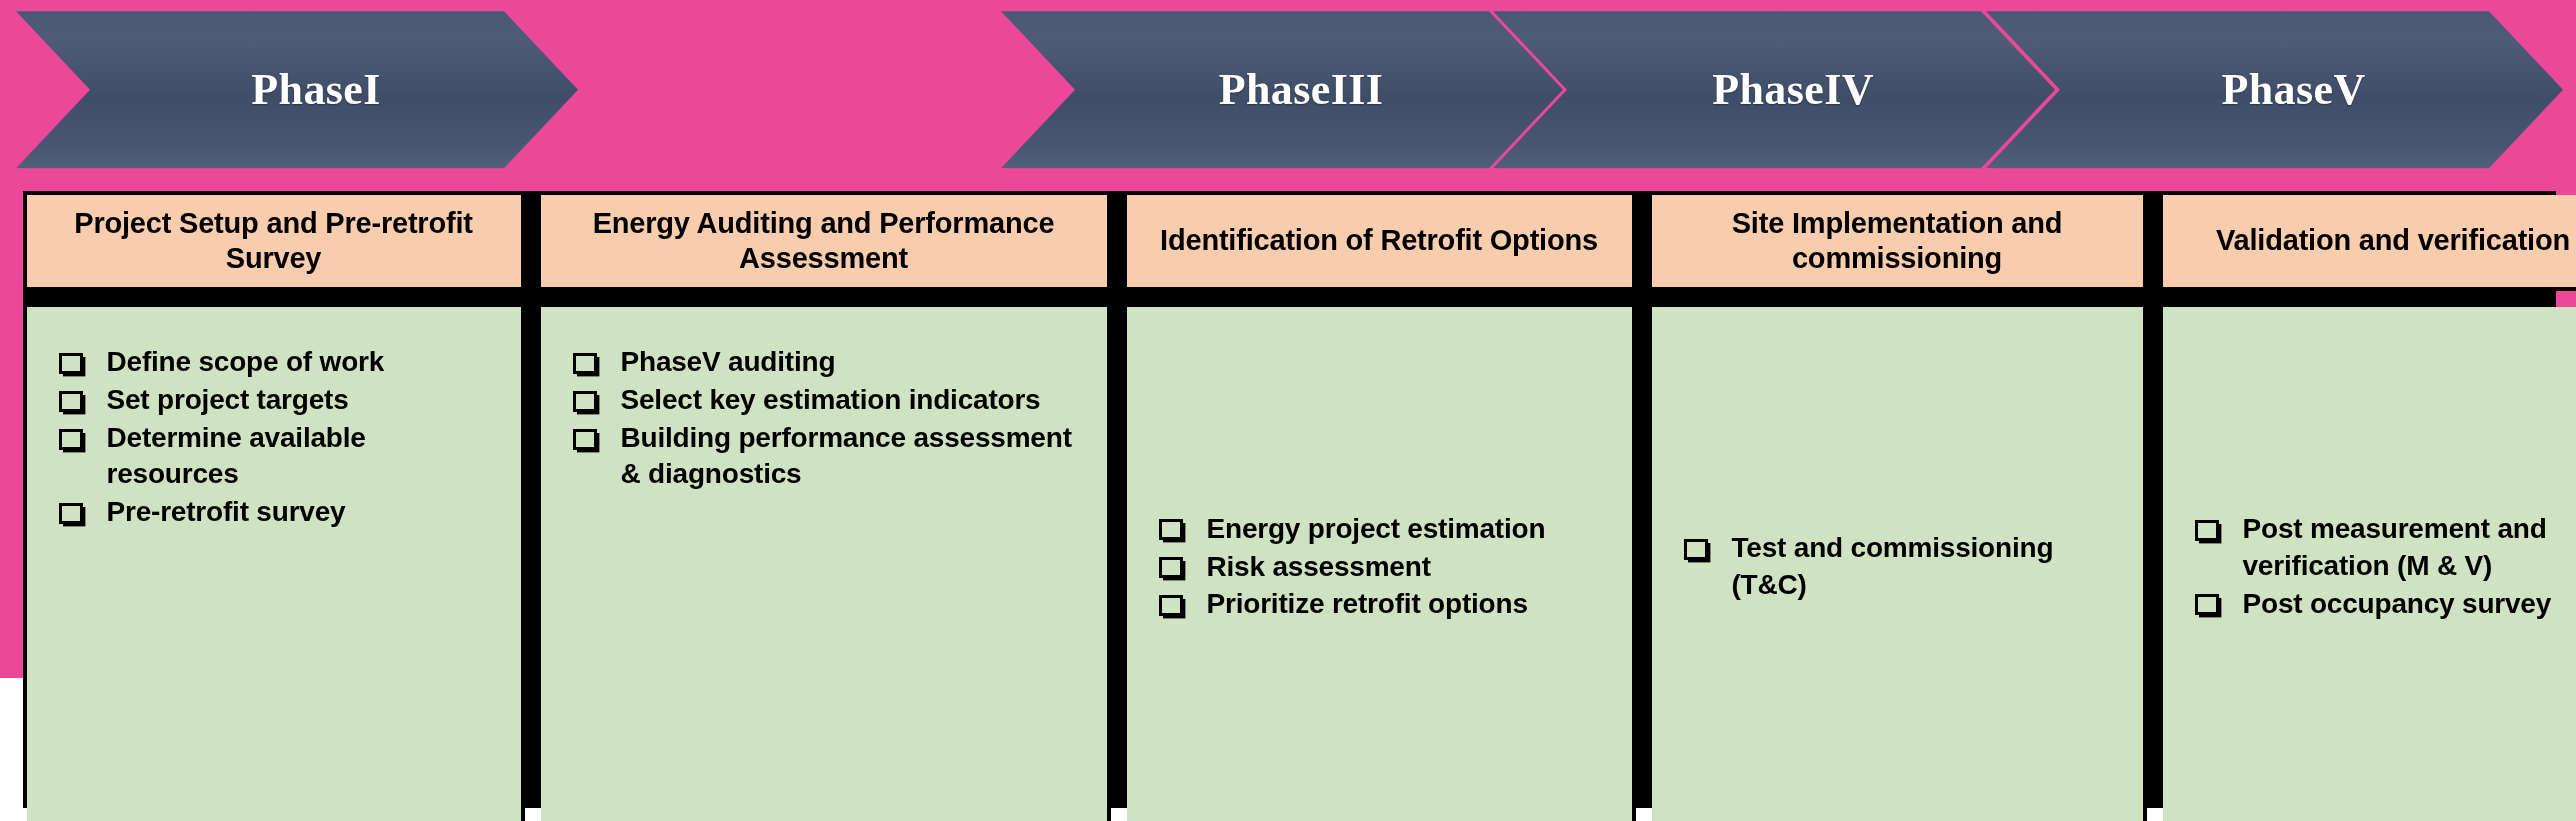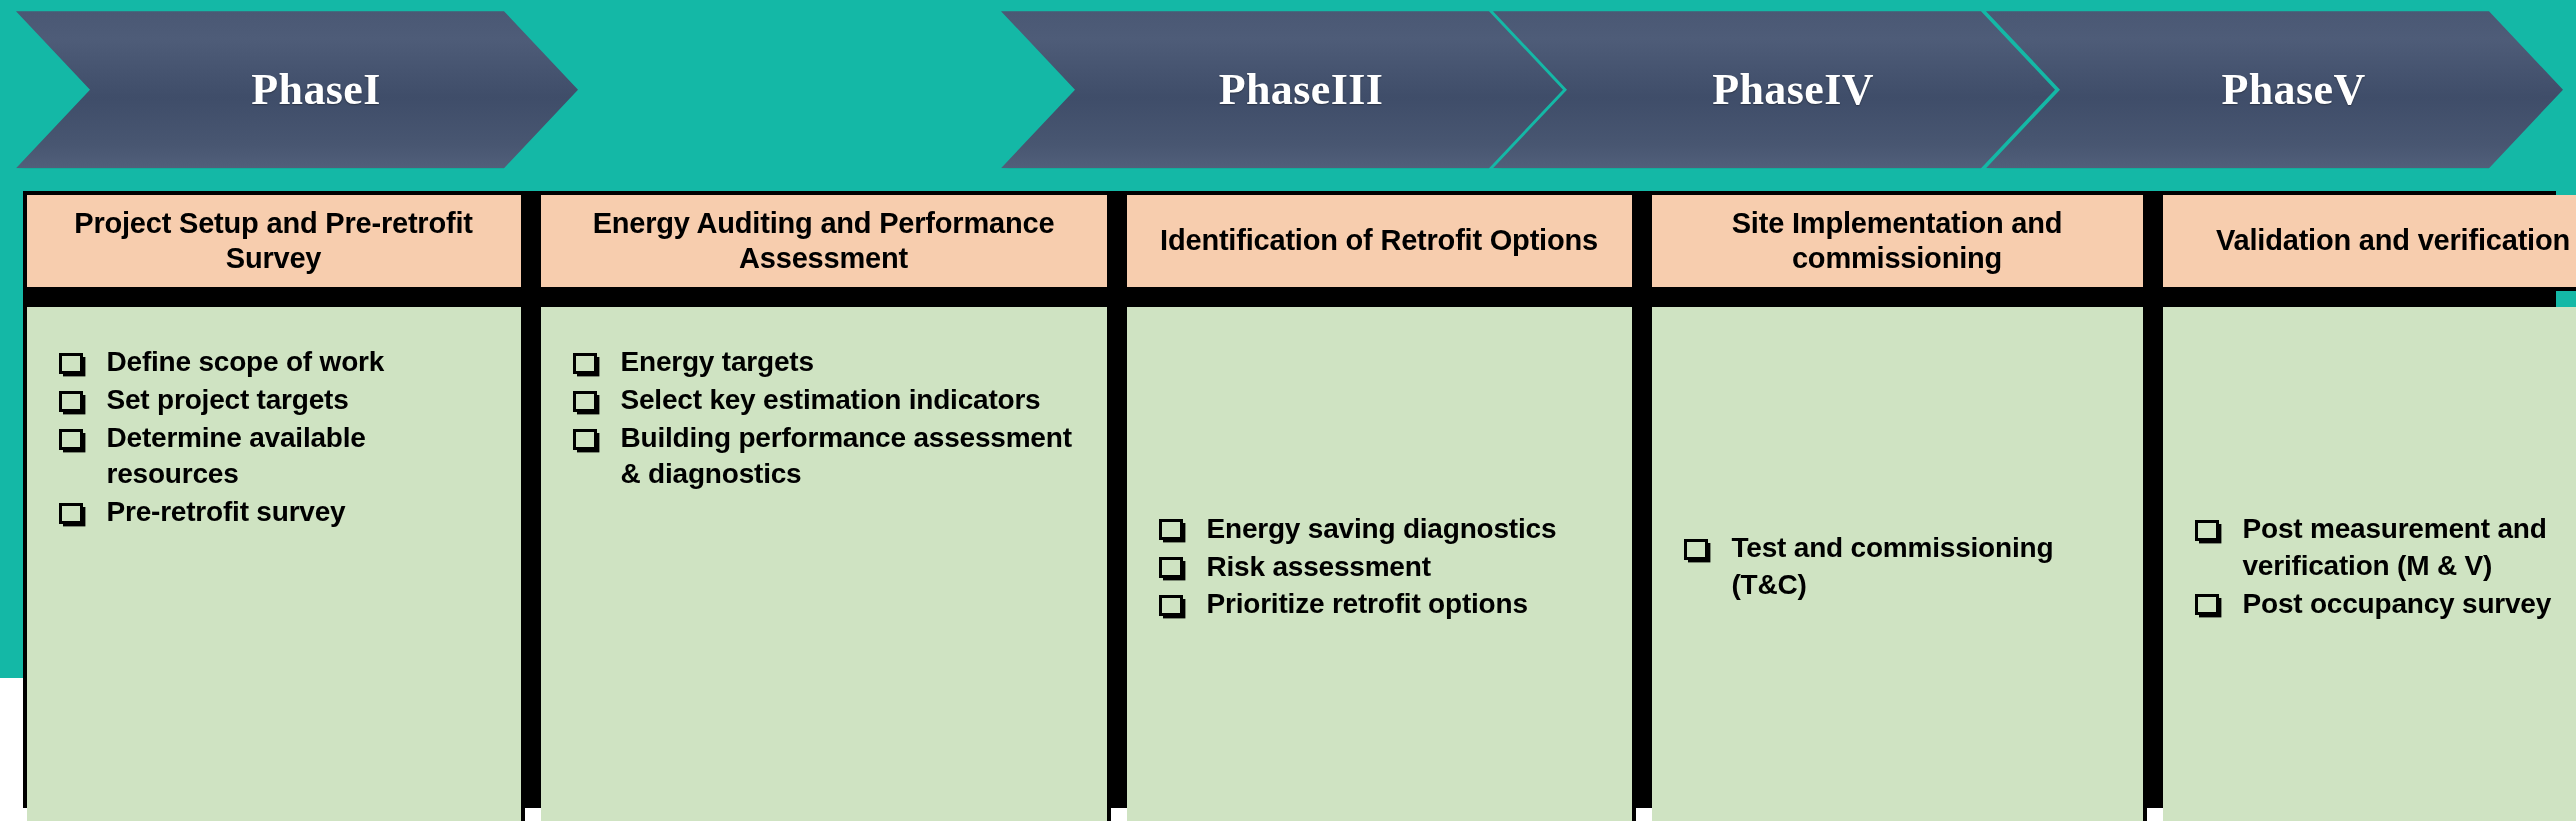--- a/index.html
+++ b/index.html
@@ -11,21 +11,21 @@
     width: 2576px;
     height: 822px;
     font-family: "Liberation Sans", sans-serif;
     overflow: hidden;
   }
 
   .page {
     position: relative;
     width: 2576px;
     height: 678px;
-    background: #14b8a6;
+    background: #ec4899;
   }
 
   
   .banner {
     position: absolute;
     left: 0;
     top: 0;
     width: 2576px;
     height: 183px;
   }
@@ -201,38 +201,38 @@
           <span class="bullet"></span>
           <span class="bitem-text">Pre-retrofit survey</span>
         </li>
       </ul>
     </div>
 
     <div class="bcell align-top">
       <ul class="blist">
         <li class="bitem">
           <span class="bullet"></span>
-          <span class="bitem-text">Energy targets</span>
+          <span class="bitem-text">PhaseV auditing</span>
         </li>
         <li class="bitem">
           <span class="bullet"></span>
           <span class="bitem-text">Select key estimation indicators</span>
         </li>
         <li class="bitem">
           <span class="bullet"></span>
           <span class="bitem-text">Building performance assessment &amp; diagnostics</span>
         </li>
       </ul>
     </div>
 
     <div class="bcell align-center">
       <ul class="blist">
         <li class="bitem">
           <span class="bullet"></span>
-          <span class="bitem-text">Energy saving diagnostics</span>
+          <span class="bitem-text">Energy project estimation</span>
         </li>
         <li class="bitem">
           <span class="bullet"></span>
           <span class="bitem-text">Risk assessment</span>
         </li>
         <li class="bitem">
           <span class="bullet"></span>
           <span class="bitem-text">Prioritize retrofit options</span>
         </li>
       </ul>

